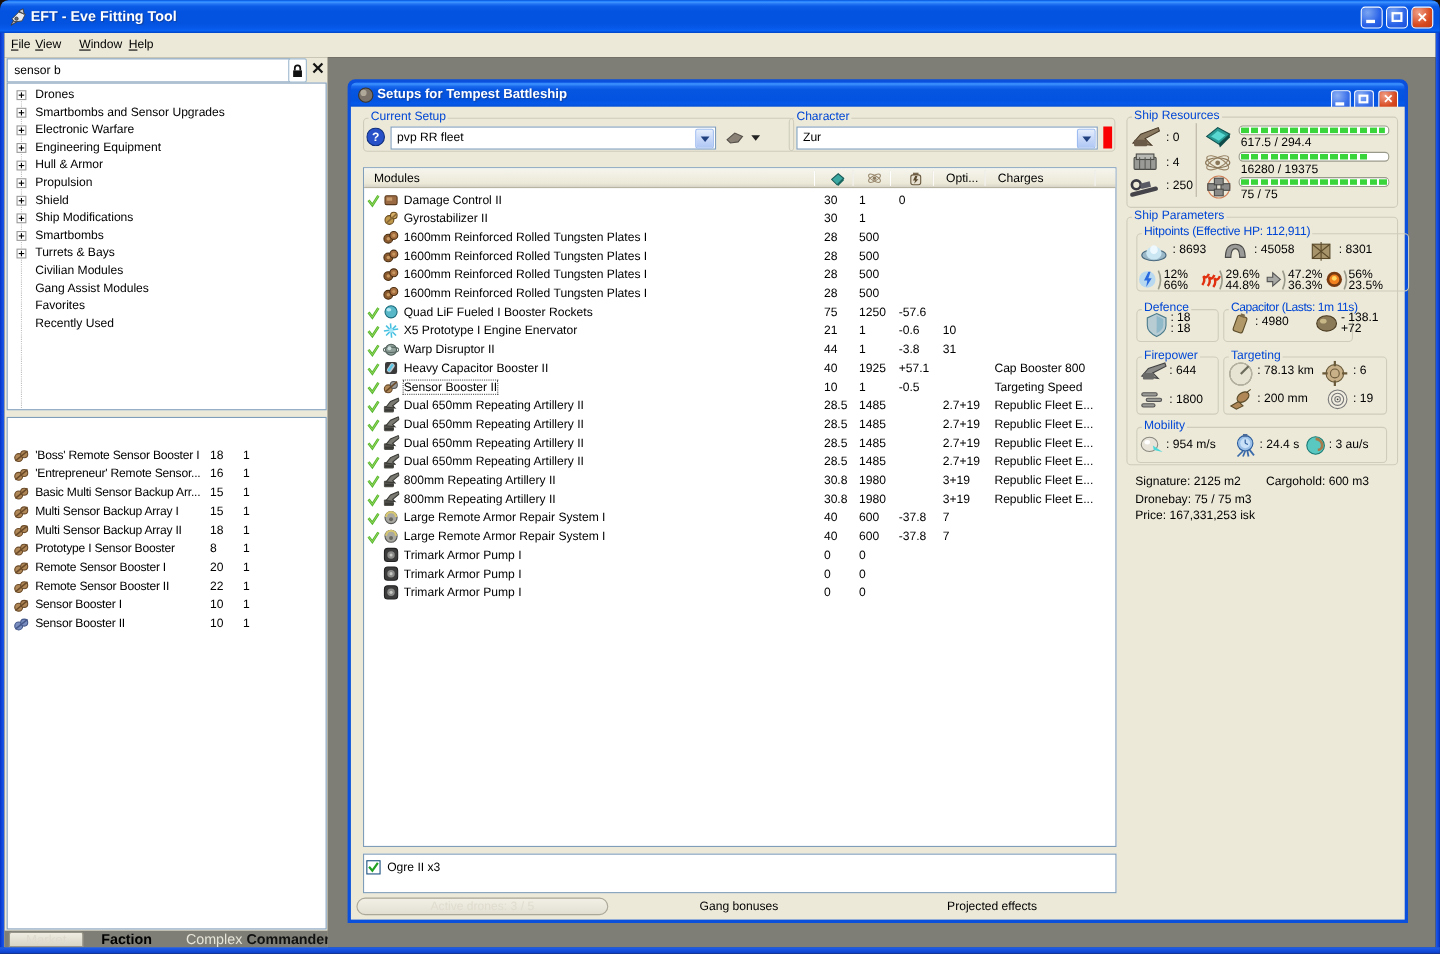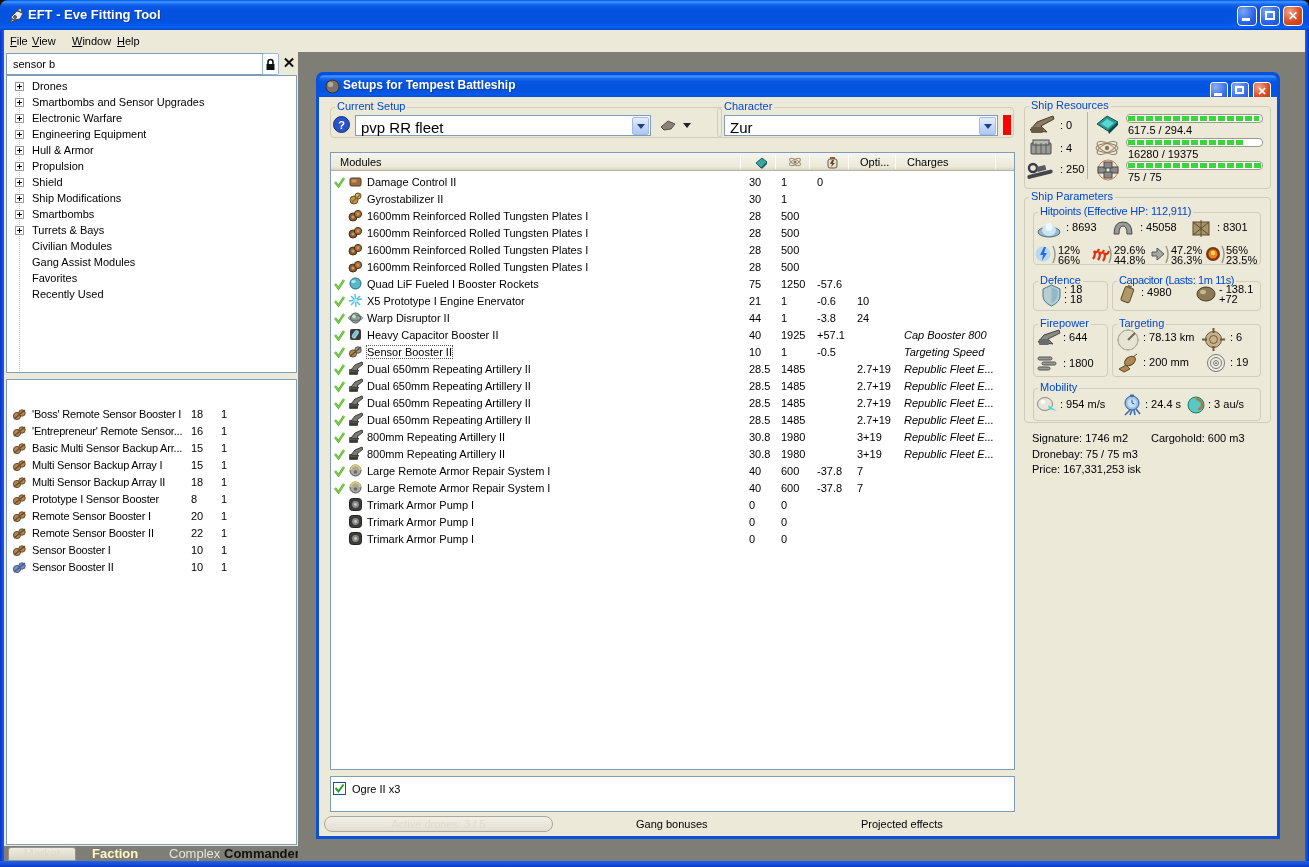--- a/index.html
+++ b/index.html
@@ -52,34 +52,34 @@
 #ititle-txt { position:absolute; left:24px; top:3px; color:#fff; font-size:12px; font-weight:bold; text-shadow:1px 1px 1px #1040a0; }
 .ibtn { position:absolute; top:7px; width:18px; height:18px; border-radius:3px; border:1px solid #fff;
   background:radial-gradient(circle at 30% 25%,#8fb2f5,#3a70ea 60%,#2a5cd8); color:#fff; text-align:center; line-height:16px; font-size:11px; font-weight:bold; }
 .ibtn.close { background:radial-gradient(circle at 30% 25%,#f0a088,#d84a20 60%,#c03a18); }
 #iclient { position:absolute; left:3px; top:25px; width:958px; height:739px; background:#ece9d8; }
 
 .grp { position:absolute; border:1px solid #cfccbb; border-radius:4px; }
 .glabel { position:absolute; top:-8px; left:4px; background:#ece9d8; padding:0 2px; color:#0046d5; font-size:11px; white-space:nowrap; }
 
 .combo { position:absolute; background:#fff; border:1px solid #7f9db9; }
-.combo .ctext { position:absolute; left:5px; top:3px; font-size:15px; }
+.combo .ctext { position:absolute; left:5px; top:3px; font-size:11px; }
 .carr { position:absolute; right:1px; top:1px; width:17px; height:18px; border-radius:2px;
   background:linear-gradient(180deg,#e6eefc,#c8d8f8 50%,#b0c8f4); border:1px solid #9ebcf0; color:#1a3a7a; }
 .carr:before { content:""; position:absolute; left:4px; top:6px; border-left:4px solid transparent; border-right:4px solid transparent; border-top:5px solid #204080; }
 
 #mlist { position:absolute; left:11px; top:55px; width:685px; height:618px; background:#fff; border:1px solid #7f9db9; }
 #mhead { position:absolute; left:0; top:0; width:683px; height:18px; background:linear-gradient(180deg,#f6f5ee,#ece9d8 80%,#d8d5c8); border-bottom:1px solid #b8b4a2;text-align:right; }
 .mrow { position:absolute; left:0; width:683px; height:17px; }
 .mname { position:absolute; left:36px; top:2px; white-space:nowrap; }
 .mc1 { position:absolute; left:418px; top:2px; }
 .mc2 { position:absolute; left:450px; top:2px; }
 .mc3 { position:absolute; left:486px; top:2px; }
 .mc4 { position:absolute; left:526px; top:2px; }
-.mc5 { position:absolute; left:573px; top:2px;font-style:italic; }
+.mc5 { position:absolute; left:573px; top:2px; }
 .chk { position:absolute; left:2px; top:2px; }
 .mi { position:absolute; left:17px; top:0px; width:15px; height:15px; }
 
 .rt { position:absolute; font-size:11px; white-space:nowrap; }
 .pbar { position:absolute; height:9px; width:137px; border:1px solid #9a9a8a; border-radius:4px; background:#fff; overflow:hidden; }
 .pfill { position:absolute; left:1px; top:1px; bottom:1px; background:repeating-linear-gradient(90deg,#3ad53a 0 7px,#fff 7px 9px); }
 </style>
 </head>
 <body>
 <div id="win">
@@ -271,21 +271,21 @@
             <circle cx="10" cy="6" r="3.2" fill="#7a8fc0" stroke="#46598a" stroke-width="1"></circle>
             <line x1="2" y1="12" x2="13" y2="3" stroke="#46598a" stroke-width="1.4"></line>
           </svg>
           <div class="lname">Sensor Booster II</div>
           <div class="ln1">10</div>
           <div class="ln2">1</div>
         </div>
 </div>
     <div id="ltabs">
         <div style="position:absolute;left:4px;top:1px;width:68px;height:14px;background:linear-gradient(180deg,#efede2,#d8d5c6);border:1px solid #9a978a;border-radius:3px 3px 0 0;color:#dedbce;text-align:center;line-height:12px;font-size:12px">Market</div>
-        <div style="position:absolute;left:88px;top:0px;font-weight:bold;font-size:13px;color:#fef9c3;">Faction</div>
+        <div style="position:absolute;left:88px;top:0px;font-weight:bold;font-size:13px;color:#000000;">Faction</div>
         <div style="position:absolute;left:165px;top:0px;font-size:13px;color:#e8e6da;">Complex</div>
         <div style="position:absolute;left:220px;top:0px;font-weight:bold;font-size:13px;color:#111;">Commander</div>
       </div>
   </div>
   <div id="mdi"></div>
   <div id="iwin">
     <div id="ititle">
       <svg style="position:absolute;left:6px;top:4px" width="15" height="15">
           <circle cx="7.5" cy="7.5" r="6.5" fill="#7a7268" stroke="#3a342c"></circle>
           <circle cx="5.5" cy="5.5" r="2.8" fill="#b0a898"></circle>
@@ -460,21 +460,21 @@
             </svg>
             <svg class="mi">
               <circle cx="7.5" cy="8" r="5" fill="#8fa09a" stroke="#4a5a54"></circle>
               <ellipse cx="7.5" cy="8" rx="7" ry="2.4" fill="none" stroke="#5a6a64"></ellipse>
               <circle cx="6" cy="6.5" r="1.8" fill="#cfe0da"></circle>
             </svg>
             <span class="mname">Warp Disruptor II</span>
             <span class="mc1">44</span>
             <span class="mc2">1</span>
             <span class="mc3">-3.8</span>
-            <span class="mc4">24</span>
+            <span class="mc4">31</span>
           </div>
 <div class="mrow" style="top:174px">
             <svg class="chk" width="13" height="13">
               <path d="M2 6 L5.5 10.5 L11 2" stroke="#55b830" stroke-width="2.4" fill="none"></path>
               <path d="M2 6 L5.5 10.5 L11 2" stroke="#a0d860" stroke-width="0.8" fill="none"></path>
             </svg>
             <svg class="mi">
               <rect x="2" y="2" width="11" height="11" rx="2" fill="#3a3a3a"></rect>
               <rect x="5" y="3" width="4.5" height="9" rx="2" fill="#b8c8d0" transform="rotate(35 7.5 7.5)"></rect>
               <rect x="6" y="4" width="2" height="7" fill="#58c8e8" transform="rotate(35 7.5 7.5)"></rect>
@@ -720,21 +720,21 @@
           <div class="pfill" style="width:117px"></div>
         </div>
 <div class="rt" style="left:809px;top:51px">16280 / 19375</div>
 <div class="pbar" style="left:807px;top:64px">
           <div class="pfill" style="width:135px"></div>
         </div>
 <div class="rt" style="left:809px;top:74px">75 / 75</div>
 <div class="grp" style="left:705px;top:100px;width:247px;height:226px">
           <div class="glabel">Ship Parameters</div>
         </div>
-<div class="grp" style="left:714px;top:115px;width:228px;height:53px">
+<div class="grp" style="left:714px;top:115px;width:248px;height:53px">
           <div class="glabel" style="letter-spacing:-0.2px">Hitpoints (Effective HP: 112,911)</div>
         </div>
 <svg class="abs" style="left:717px;top:120px" width="27" height="22">
           <ellipse cx="13" cy="15" rx="11" ry="5" fill="#9ab8c8" stroke="#4a6a80"></ellipse>
           <ellipse cx="13" cy="13" rx="7" ry="6" fill="#cae6f2"></ellipse>
           <ellipse cx="13" cy="10" rx="3.5" ry="4" fill="#eef8ff"></ellipse>
         </svg>
 <div class="rt" style="left:747px;top:124px">: 8693</div>
 <svg class="abs" style="left:792px;top:121px" width="25" height="20">
           <path d="M3 16 Q3 4 12 4 Q21 4 21 16 L16 16 Q16 8 12 8 Q8 8 8 16 Z" fill="#9a9a98" stroke="#4a4a48"></path>
@@ -788,21 +788,21 @@
 <div class="rt" style="left:907px;top:157px">23.5%</div>
 <div class="grp" style="left:714px;top:184px;width:75px;height:30px">
           <div class="glabel">Defence</div>
         </div>
 <svg class="abs" style="left:722px;top:187px" width="21" height="23">
           <path d="M10.5 1 L19 5 V12 Q19 18 10.5 22 Q2 18 2 12 V5 Z" fill="#b8ccd4" stroke="#4a7a8a"></path>
           <path d="M10.5 3 L16.5 6 V12 Q16.5 16 10.5 19 Z" fill="#8fb8c8"></path>
         </svg>
 <div class="rt" style="left:745px;top:186px">: 18</div>
 <div class="rt" style="left:745px;top:196px">: 18</div>
-<div class="grp" style="left:793px;top:184px;width:149px;height:30px">
+<div class="grp" style="left:793px;top:184px;width:118px;height:30px">
           <div class="glabel" style="letter-spacing:-0.4px">Capacitor (Lasts: 1m 11s)</div>
         </div>
 <svg class="abs" style="left:799px;top:187px" width="20" height="21">
           <rect x="5" y="3" width="9" height="15" rx="2" fill="#b09868" stroke="#5a4a28" transform="rotate(20 9 10)"></rect>
           <rect x="7" y="1" width="4" height="3" fill="#7a6a48" transform="rotate(20 9 10)"></rect>
         </svg>
 <div class="rt" style="left:822px;top:189px">: 4980</div>
 <svg class="abs" style="left:877px;top:187px" width="21" height="20">
           <ellipse cx="10" cy="10" rx="9" ry="7" fill="#8a7a58" stroke="#4a3a20"></ellipse>
           <ellipse cx="7" cy="8" rx="3" ry="2.2" fill="#c8b888"></ellipse>
@@ -881,19 +881,19 @@
             <line x1="14" y1="16" x2="15" y2="21"></line>
             <line x1="16" y1="15" x2="20" y2="20"></line>
           </g>
         </svg>
 <div class="rt" style="left:826px;top:301px">: 24.4 s</div>
 <svg class="abs" style="left:867px;top:298px" width="20" height="20">
           <circle cx="10" cy="10" r="8" fill="#58c8c0" stroke="#1a7a74"></circle>
           <path d="M10 4 A6 6 0 0 1 16 10 A4 4 0 0 1 12 14" fill="none" stroke="#a87a48" stroke-width="2.4"></path>
         </svg>
 <div class="rt" style="left:889px;top:301px">: 3 au/s</div>
-<div class="rt" style="left:713px;top:335px">Signature: 1746 m2</div>
+<div class="rt" style="left:713px;top:335px">Signature: 2125 m2</div>
 <div class="rt" style="left:832px;top:335px">Cargohold: 600 m3</div>
 <div class="rt" style="left:713px;top:351px">Dronebay: 75 / 75 m3</div>
 <div class="rt" style="left:713px;top:366px">Price: 167,331,253 isk</div>
 </div>
   </div>
 </div>
 
 </body></html>

